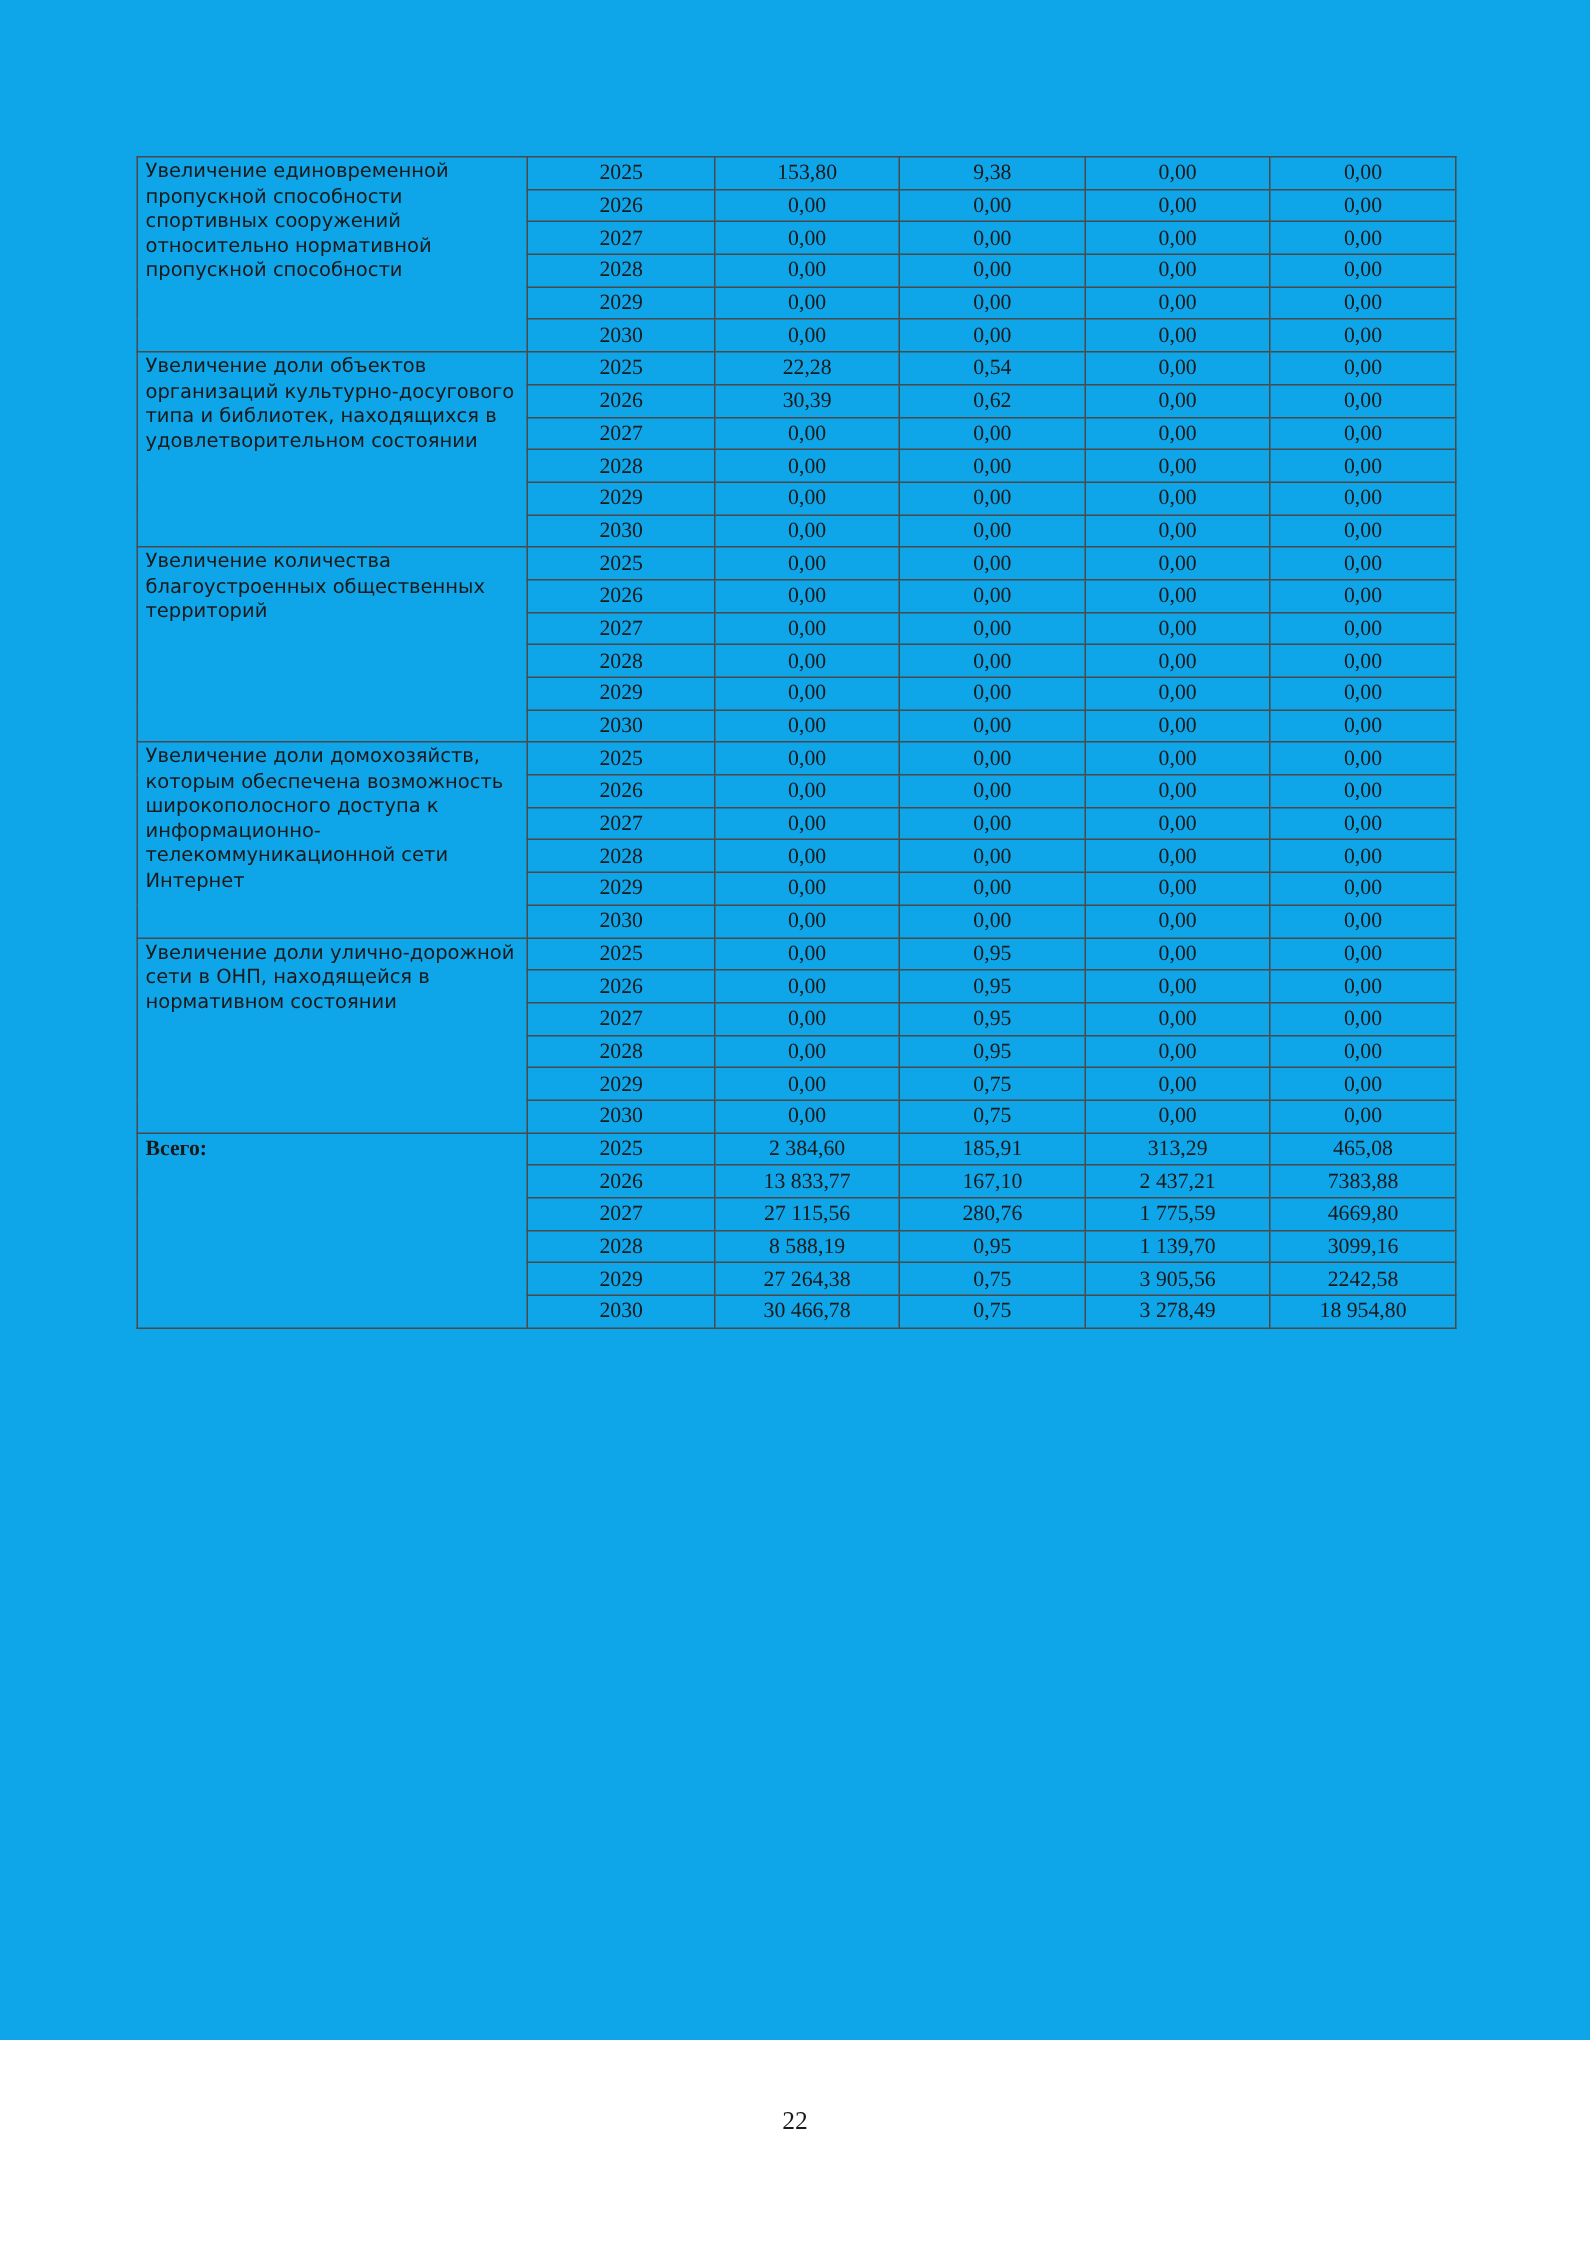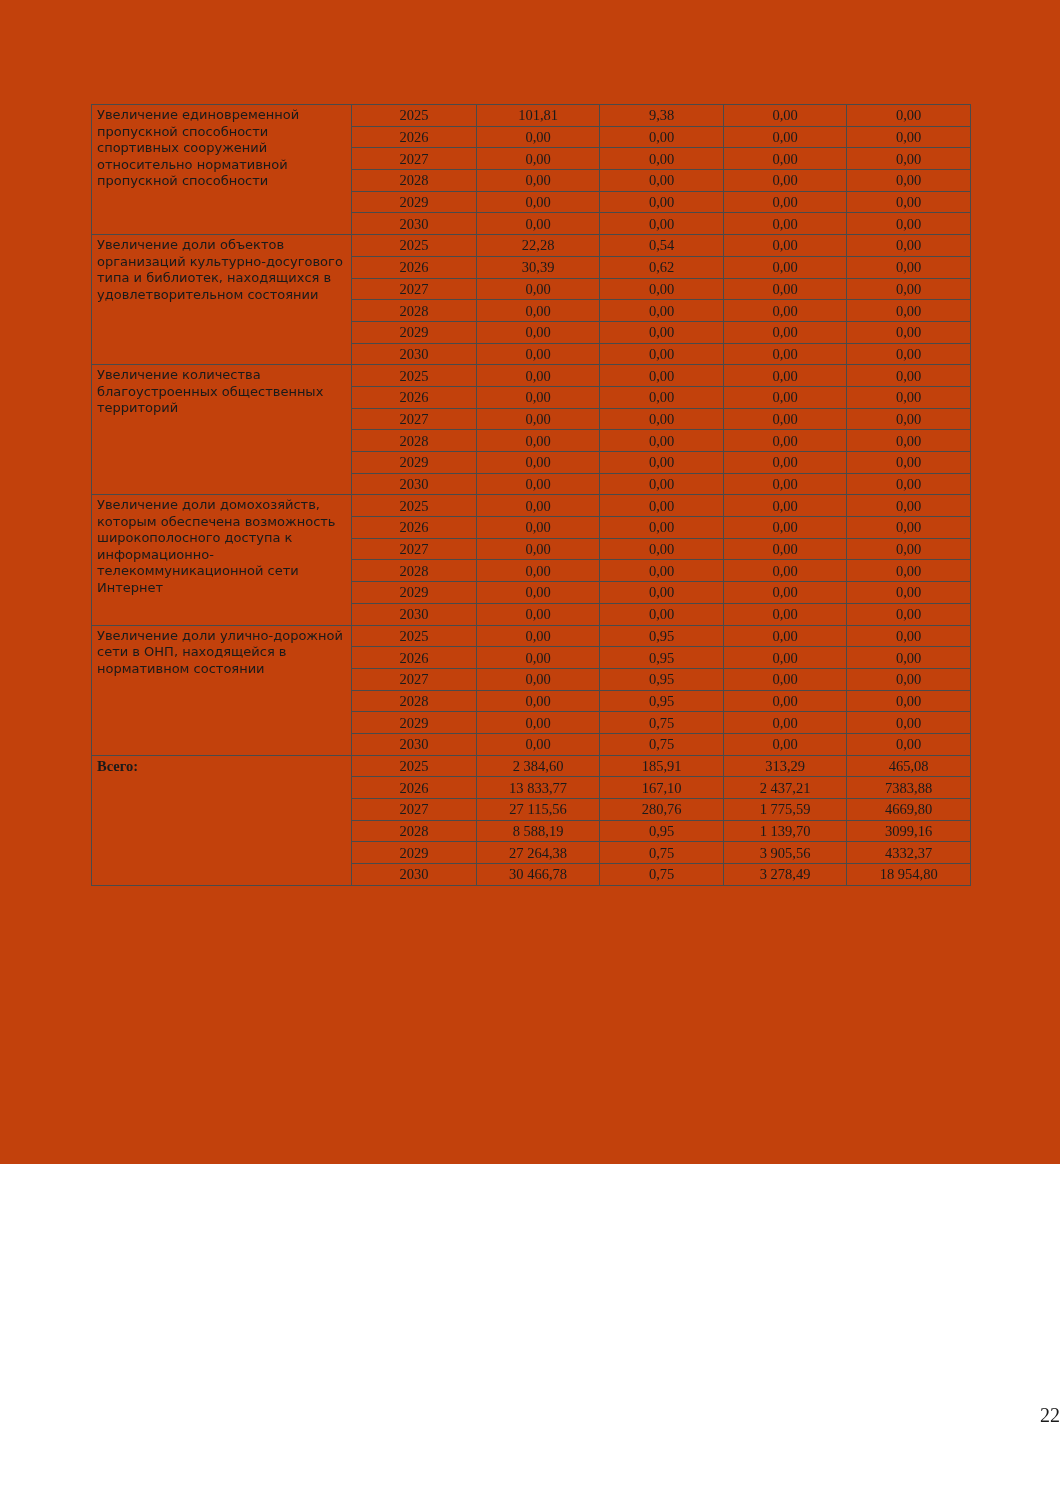--- a/index.html
+++ b/index.html
@@ -1,17 +1,17 @@
 <!DOCTYPE html>
 <html><head>
 <meta charset="utf-8">
 <style>
   html, body { margin: 0; padding: 0; background: #ffffff; }
   body { width: 1060px; height: 1500px; position: relative; font-family: "Liberation Serif", "DejaVu Serif", serif; color: #1a1a1a; }
-  .page { position: absolute; left: 0; top: 0; width: 1060px; height: 1164px; background: #c2410c; }
+  .page { position: absolute; left: 0; top: 0; width: 1060px; height: 1360px; background: #0ea5e9; }
   table.data {
     position: absolute; left: 91px; top: 104px;
     border-collapse: collapse; width: 880px;
     font-size: 14.5px; line-height: 16px;
   }
   table.data td {
     border: 1.3px solid #4a4a4a;
     padding: 0 4px;
     height: 20.7px;
     text-align: center;
@@ -19,32 +19,32 @@
     white-space: nowrap;
   }
   table.data td.desc {
     width: 250px; text-align: left; vertical-align: top;
     white-space: normal; padding: 2px 5px 0 5px; line-height: 16.5px;
     font-family: "DejaVu Sans", "Liberation Sans", sans-serif; font-size: 13px;
   }
   table.data td.desc.total { font-family: Liberation Serif, serif; font-weight: bold; font-size: 14.5px; }
   td.year { width: 116px; }
   td.v { width: 115px; }
-  .page-num { position: absolute; left: 0; width: 1060px; top: 1404px; text-align: right; font-size: 20px; }
+  .page-num { position: absolute; left: 0; width: 1060px; top: 1404px; text-align: center; font-size: 17px; }
 </style>
 </head>
 <body>
 
 <div class="page">
   <table class="data">
     <tbody id="tbody">
         <tr>
           <td class="desc" rowspan="6">Увеличение единовременной пропускной способности спортивных сооружений относительно нормативной пропускной способности</td>
           <td class="year">2025</td>
-          <td class="v">101,81</td>
+          <td class="v">153,80</td>
           <td class="v">9,38</td>
           <td class="v">0,00</td>
           <td class="v">0,00</td>
         </tr>
         <tr>
           <td class="year">2026</td>
           <td class="v">0,00</td>
           <td class="v">0,00</td>
           <td class="v">0,00</td>
           <td class="v">0,00</td>
@@ -276,21 +276,21 @@
           <td class="v">8 588,19</td>
           <td class="v">0,95</td>
           <td class="v">1 139,70</td>
           <td class="v">3099,16</td>
         </tr>
         <tr>
           <td class="year">2029</td>
           <td class="v">27 264,38</td>
           <td class="v">0,75</td>
           <td class="v">3 905,56</td>
-          <td class="v">4332,37</td>
+          <td class="v">2242,58</td>
         </tr>
         <tr>
           <td class="year">2030</td>
           <td class="v">30 466,78</td>
           <td class="v">0,75</td>
           <td class="v">3 278,49</td>
           <td class="v">18 954,80</td>
         </tr>
       </tbody>
   </table>

